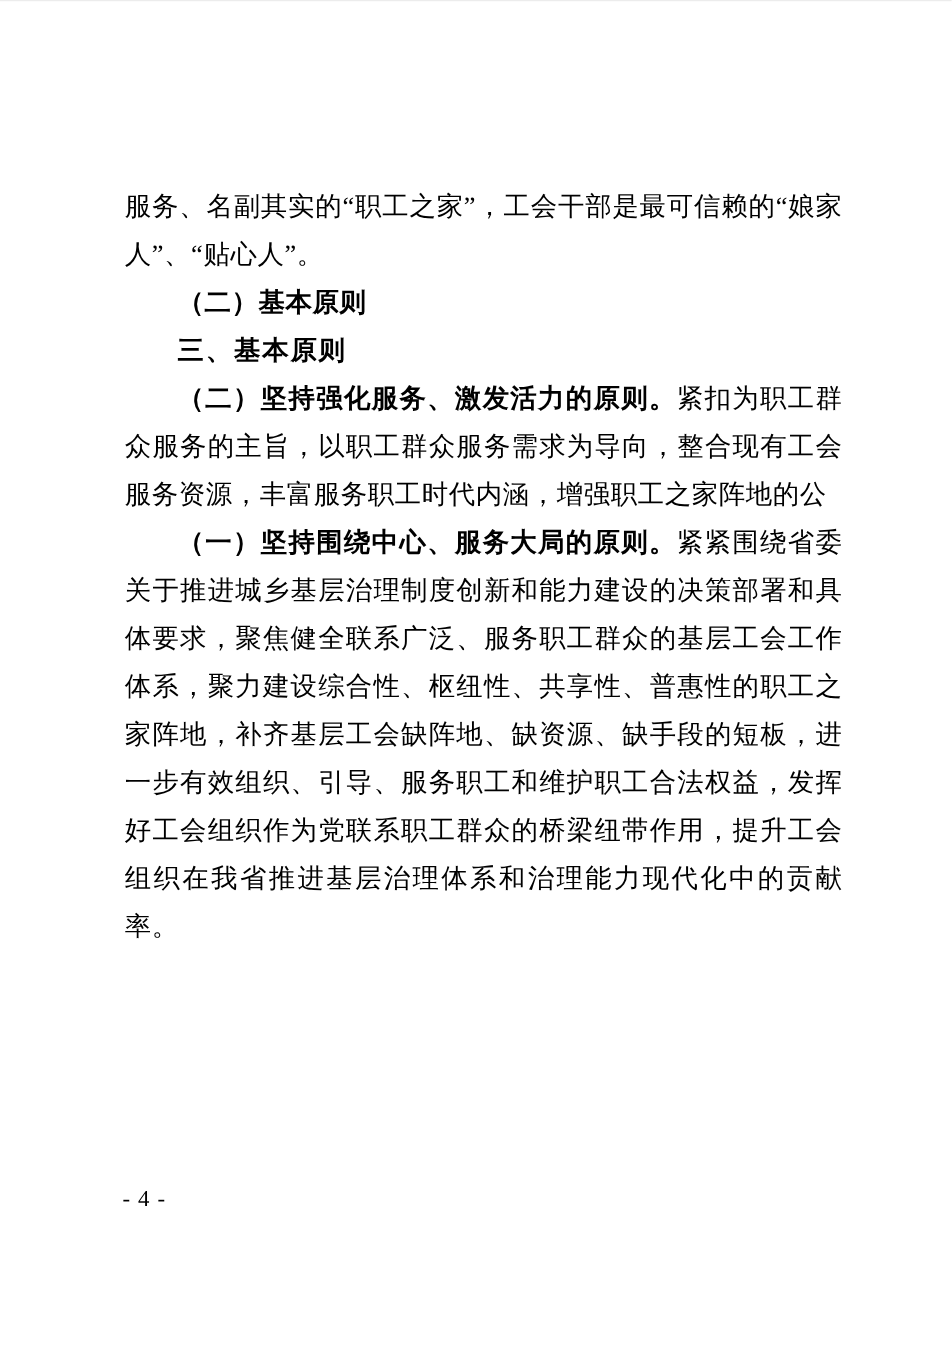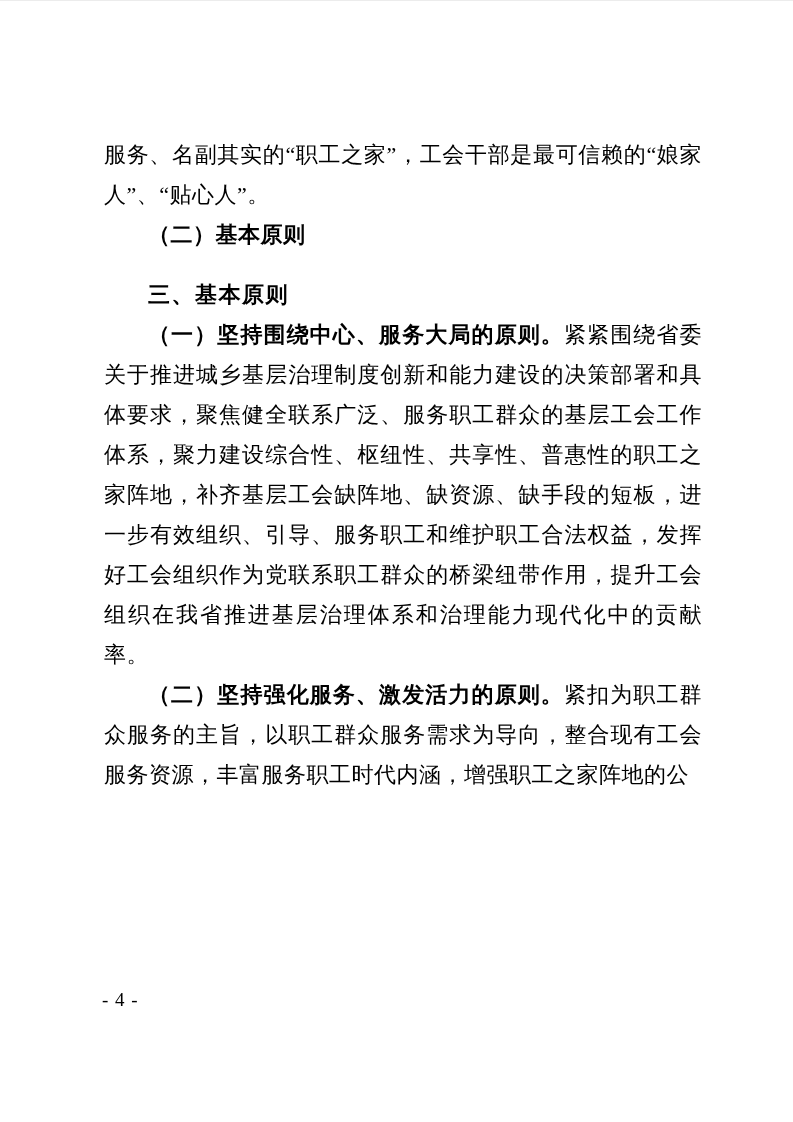--- a/index.html
+++ b/index.html
@@ -9,39 +9,38 @@
     height: 1122px;
     position: relative;
     overflow: hidden;
     color: #000000;
     font-family: "Liberation Serif", serif;
     border-top: 1px solid #ececec;
   }
   .text-block {
     position: absolute;
     left: 104px;
-    top: 134px;
+    top: 151px;
     width: 598px;
     font-size: 22px;
     line-height: 40px;
     letter-spacing: 0.5px;
     text-align: justify;
   }
   .para { text-indent: 2em; }
   .para.continuation { text-indent: 0; }
   .heading-sub {
     font-weight: bold;
     text-indent: 2em;
   }
   .heading-main {
     font-family: "Liberation Sans", sans-serif;
     font-weight: bold;
     text-indent: 2em;
     letter-spacing: 1.5px;
-    margin-top: 20px;
   }
   .lead-bold { font-weight: bold; }
   .page-number {
     position: absolute;
     left: 102px;
     top: 985px;
     font-size: 19px;
     line-height: 28px;
     letter-spacing: 1px;
     font-family: "Liberation Serif", serif;
@@ -51,18 +50,18 @@
 <body>
 
 <div class="text-block">
   <p class="para continuation">服务、名副其实的“职工之家”，工会干部是最可信赖的“娘家人”、“贴心人”。</p>
 
   <p class="heading-sub">（二）基本原则</p>
 
 
   <p class="heading-main">三、基本原则</p>
 
+  <p class="para"><span class="lead-bold">（二）坚持强化服务、激发活力的原则。</span><span>紧扣为职工群众服务的主旨，以职工群众服务需求为导向，整合现有工会服务资源，丰富服务职工时代内涵，增强职工之家阵地的公</span></p>
+
   <p class="para"><span class="lead-bold">（一）坚持围绕中心、服务大局的原则。</span><span>紧紧围绕省委关于推进城乡基层治理制度创新和能力建设的决策部署和具体要求，聚焦健全联系广泛、服务职工群众的基层工会工作体系，聚力建设综合性、枢纽性、共享性、普惠性的职工之家阵地，补齐基层工会缺阵地、缺资源、缺手段的短板，进一步有效组织、引导、服务职工和维护职工合法权益，发挥好工会组织作为党联系职工群众的桥梁纽带作用，提升工会组织在我省推进基层治理体系和治理能力现代化中的贡献率。</span></p>
-
-  <p class="para"><span class="lead-bold">（二）坚持强化服务、激发活力的原则。</span><span>紧扣为职工群众服务的主旨，以职工群众服务需求为导向，整合现有工会服务资源，丰富服务职工时代内涵，增强职工之家阵地的公</span></p>
 </div>
 
 <div class="page-number">- 4 -</div>
 
 </body></html>

